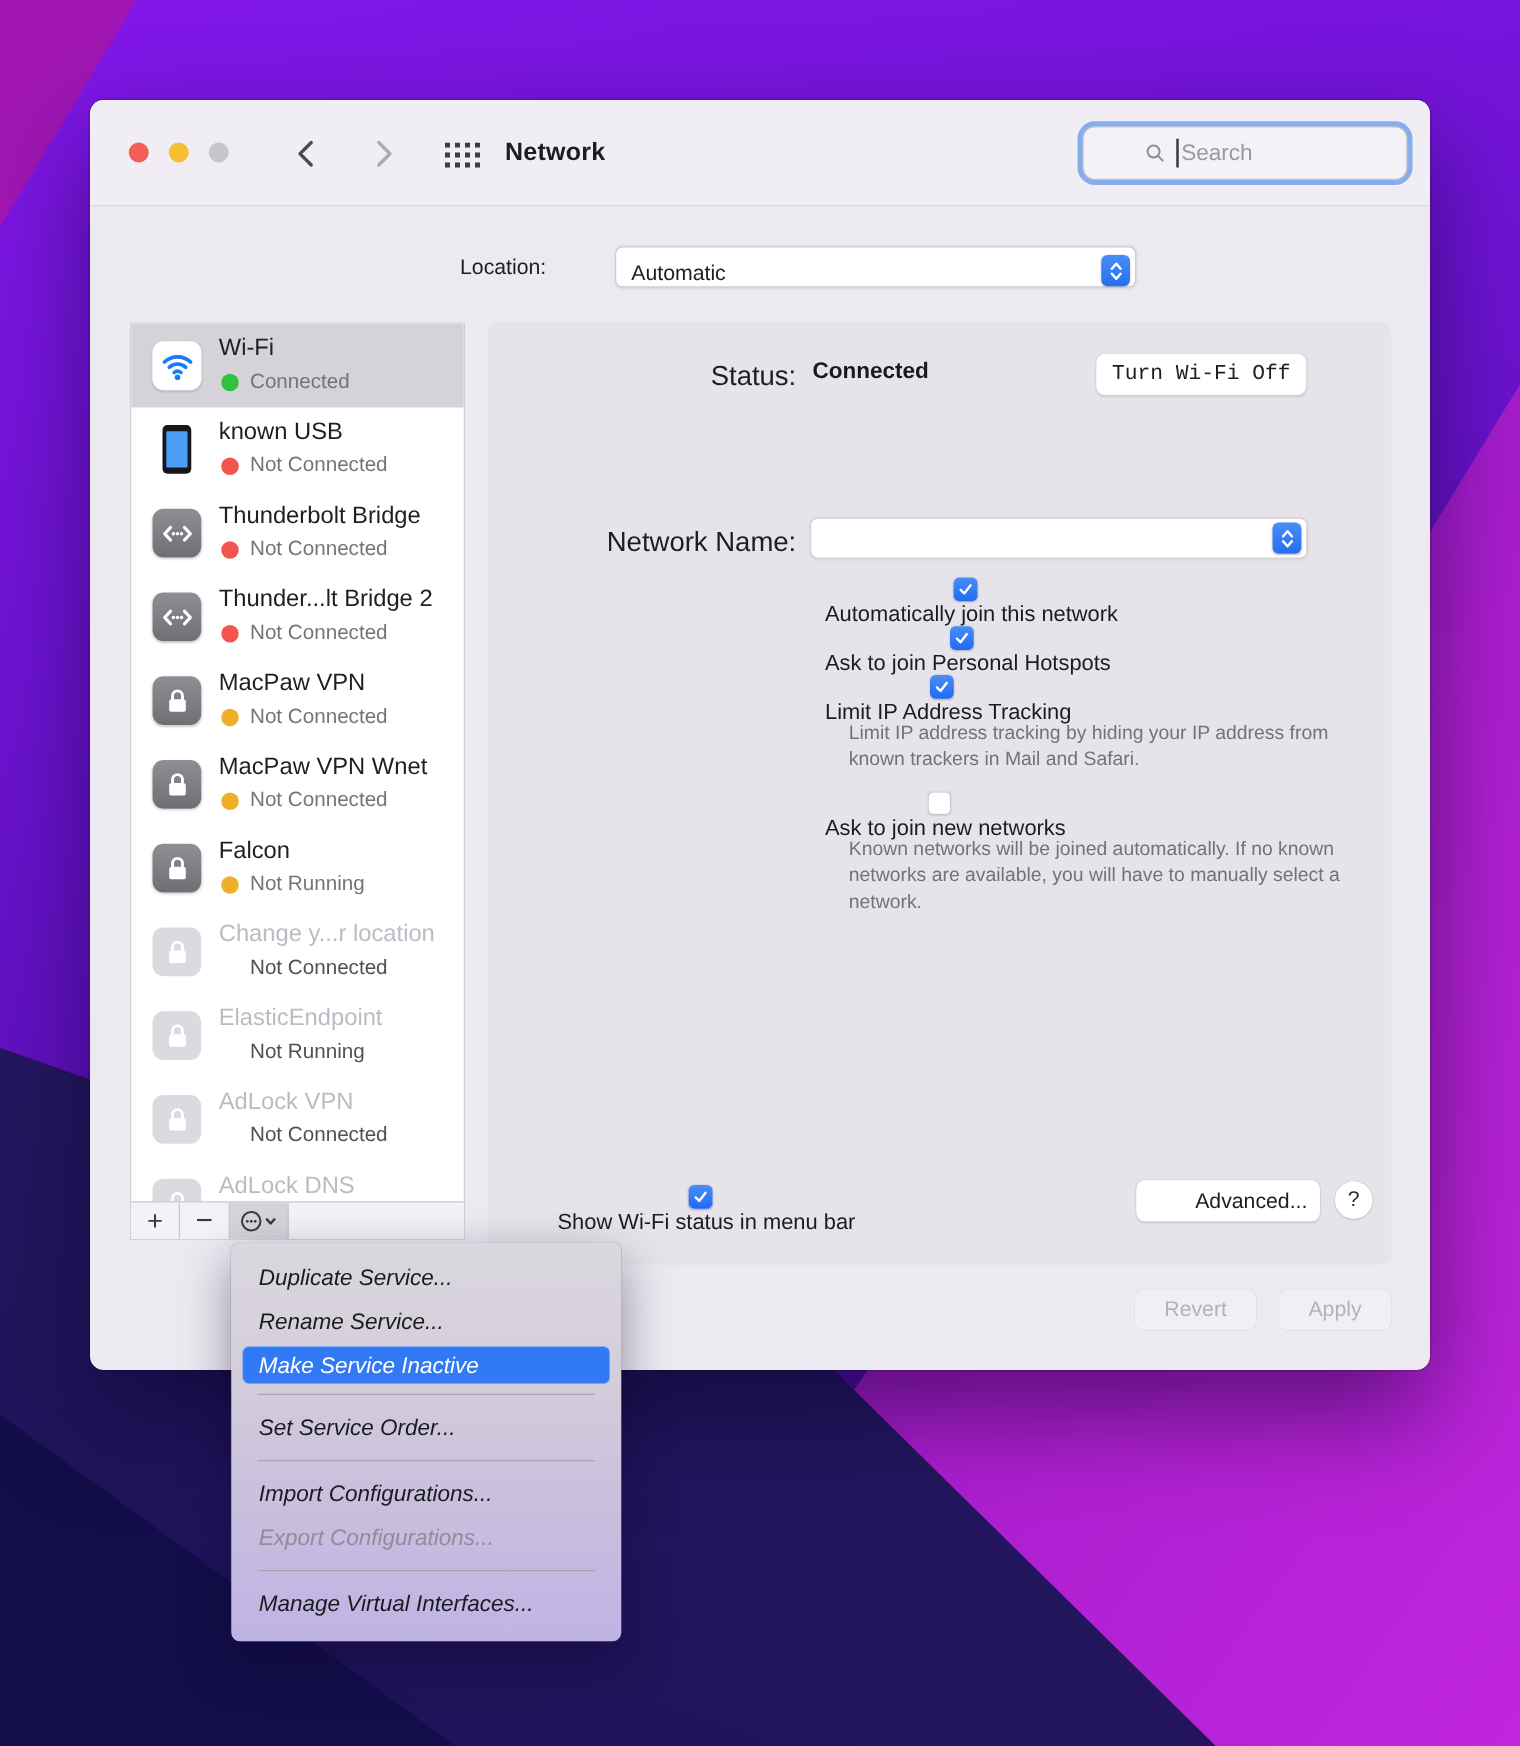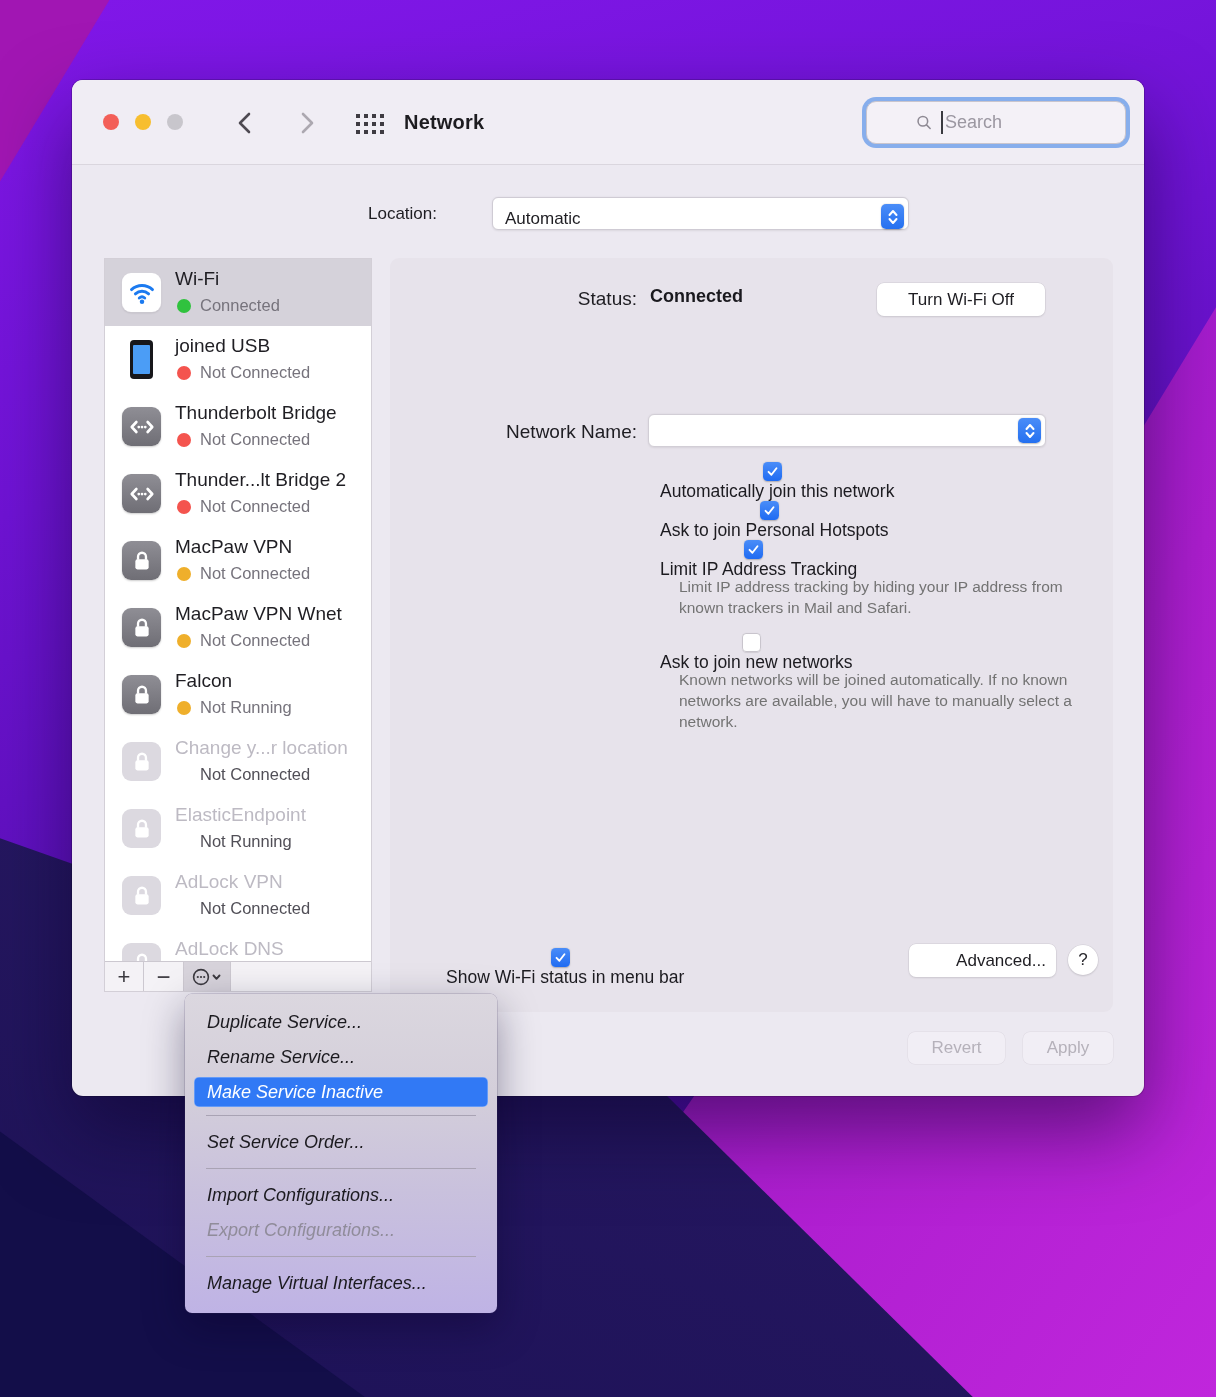--- a/index.html
+++ b/index.html
@@ -76,26 +76,26 @@
   .svc-toolbar { position:absolute; left:0; bottom:0; width:100%; height:30px; background:#F4F2F6;
                  border-top:1px solid #CCC8D0; display:flex; }
   .svc-btn { height:100%; display:flex; align-items:center; justify-content:center;
              border-right:1px solid #CCC8D0; color:#3B393F; font-size:22px; font-weight:400; }
   .svc-btn.add{ width:39px; } .svc-btn.remove{ width:40px; font-size:24px; }
   .svc-btn.action{ width:47px; background:#D7D3DB; }
 
   
   .panel { position:absolute; left:318px; top:178px; width:723px; height:754px;
            background:#E7E3EB; border-radius:9px; }
-  .flabel { position:absolute; left:0; width:247px; text-align:right; font-size:19px; color:#1E1D22; }
+  .flabel { position:absolute; left:0; width:247px; text-align:right; font-size:22px; color:#1E1D22; }
   .status-val { position:absolute; left:260px; top:28px; font-size:18px; font-weight:bold; color:#1A191E; }
   .btn { background:#FFFFFF; border:none; border-radius:7px; font-size:17px; color:#1E1D22;
          font-family:inherit; box-shadow:0 0 0 .5px #D0CCD4, 0 1px 2px rgba(0,0,0,.12);
          display:flex; align-items:center; justify-content:center; }
-  .btn-turnoff { position:absolute; left:487px; top:25px; width:168px; height:33px; }
+  .btn-turnoff { position:absolute; left:487px; top:25px; width:168px; height:33px;font-family:Liberation Mono, monospace; }
   .status-desc { position:absolute; left:260px; top:63px; width:380px; font-size:16.5px; line-height:22.5px; color:#39373D; }
   .nn-select { position:absolute; left:258px; top:156px; width:398px; height:33px; background:#fff;
                border:1px solid #D2CED6; border-radius:6px; box-shadow:0 .5px 2px rgba(0,0,0,.08);
                display:flex; align-items:center; justify-content:flex-end; }
 
   .cb-row { position:absolute; display:flex; align-items:center;flex-direction:column; }
   .cb { width:19px; height:19px; border-radius:4.5px; flex:none; display:flex; align-items:center; justify-content:center; }
   .cb.on { background:linear-gradient(#4A8DF8,#1F6BF2); box-shadow:0 .5px 1.5px rgba(0,0,0,.25); }
   .cb.off { background:#fff; box-shadow:inset 0 0 0 1px #C9C5CD, 0 .5px 1px rgba(0,0,0,.1); }
   .cb-label { margin-left:10px; font-size:17.5px; color:#1C1B20; white-space:nowrap; }
@@ -202,21 +202,21 @@
           <span class="st-text">Connected</span>
         </div>
       </div>
 
       <div class="svc-row">
         <div class="svc-icon ic-phone">
           <div class="phone-body">
               <div class="phone-screen"></div>
             </div>
         </div>
-        <div class="svc-name">joined USB</div>
+        <div class="svc-name">known USB</div>
         <div class="svc-status">
           <span class="dot red"></span>
           <span class="st-text">Not Connected</span>
         </div>
       </div>
 
       <div class="svc-row">
         <div class="svc-icon ic-dark">
           <svg width="30" height="30" viewBox="0 0 24 24">
             <polyline points="7.5,8 3.8,12 7.5,16" fill="none" stroke="#fff" stroke-width="2.1" stroke-linecap="round" stroke-linejoin="round"></polyline>

